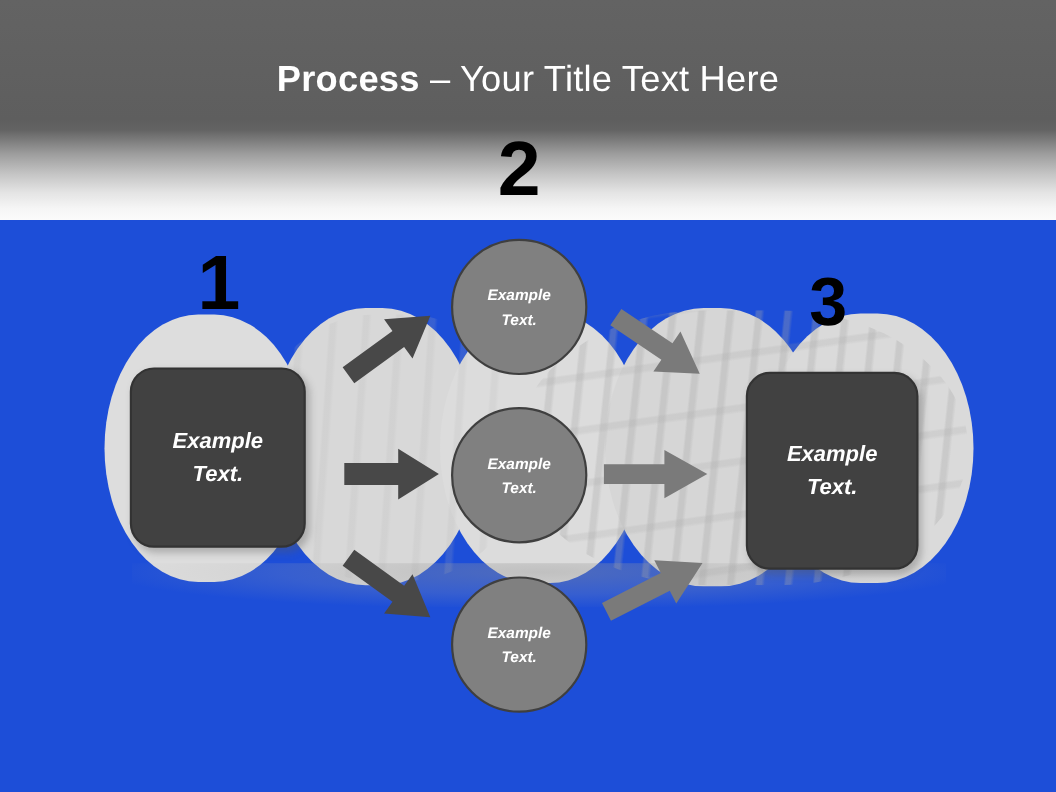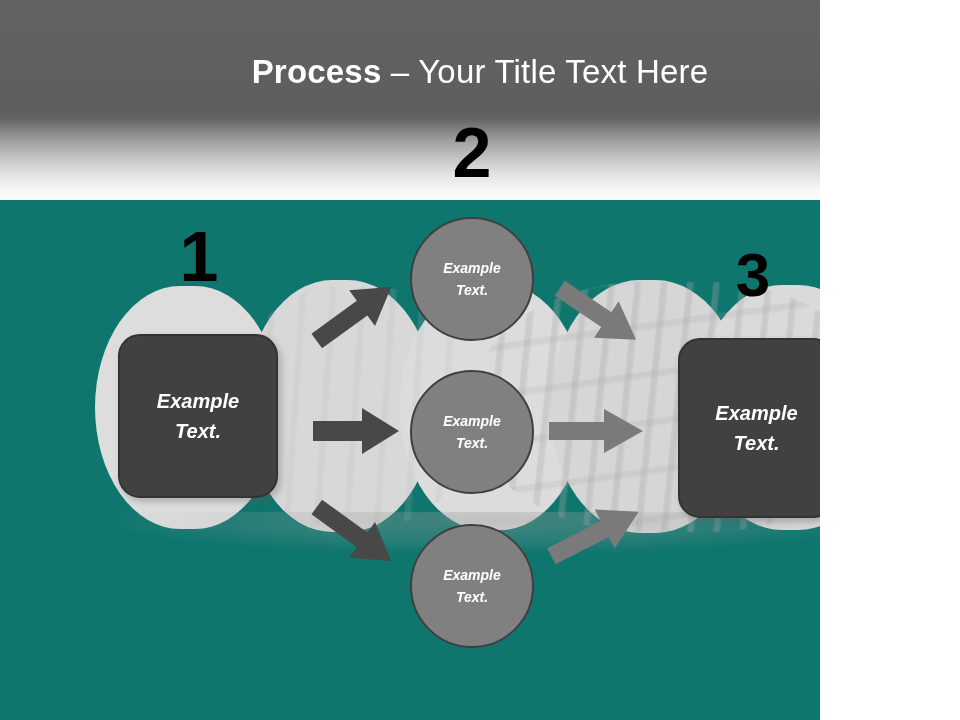--- a/index.html
+++ b/index.html
@@ -6,22 +6,22 @@
 
   html, body {
     width:960px; height:720px;
     font-family:"Liberation Sans", sans-serif;
     background:#ffffff;
     overflow:hidden;
   }
 
   #slide {
     position:relative;
-    width:820px; height:720px;
-    background:#0f766e;
+    width:960px; height:720px;
+    background:#1d4ed8;
     overflow:hidden;
   }
 
   
   #header-band {
     position:absolute; left:0; top:0;
     width:960px; height:200px;
     background:linear-gradient(to bottom,
         #636363 0px,
         #5e5e5e 108px,

